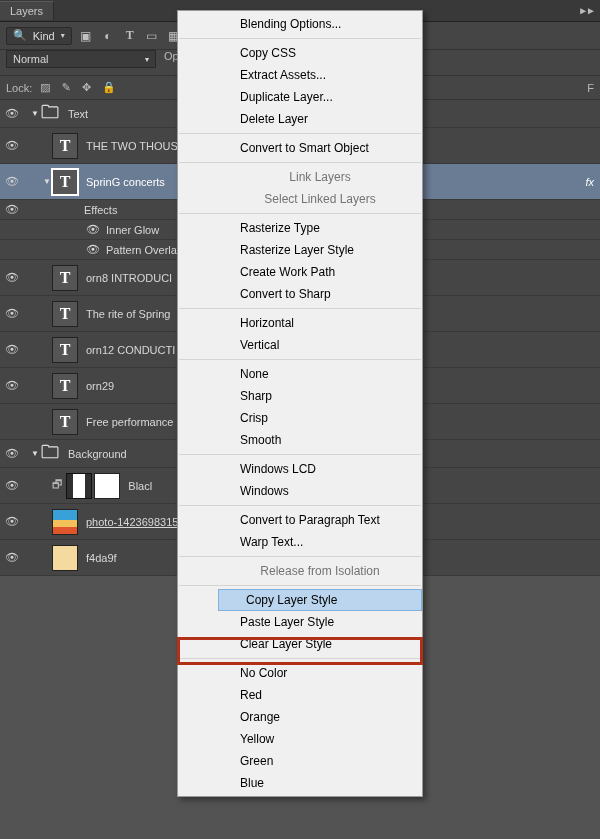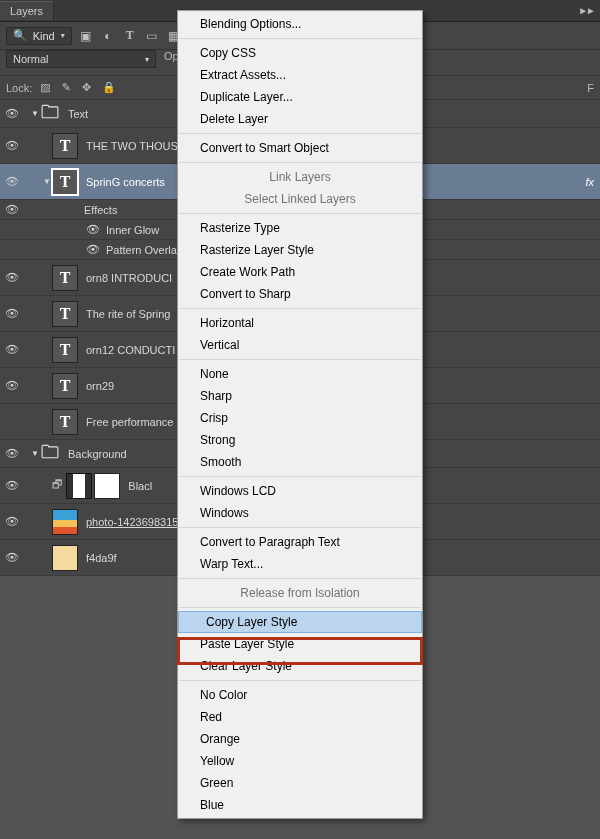--- a/index.html
+++ b/index.html
@@ -41,21 +41,21 @@
   .thumb.mask { background:#303030; border:1px solid #111; display:flex; }
   .thumb.mask .white { background:#fff; width:50%; height:100%; }
   .maskpair { display:flex; gap:2px; align-items:center; }
 
   
   .ctxmenu {
     position:absolute; left:177px; top:10px; width:246px;
     background:#f0f0f0; border:1px solid #9a9a9a; box-shadow:3px 3px 6px rgba(0,0,0,.4);
     color:#000; font-size:12px; padding:2px 0;
   }
-  .mi { padding:4px 22px; white-space:nowrap; }
+  .mi { padding:4px 22px; white-space:nowrap;margin-left:40px; }
   .mi.disabled { color:#737373;text-align:center; }
   .sep { height:1px; background:#d4d4d4; margin:3px 1px; }
   .mi.hl { background:#bcd5ef; border:1px solid #7fb0df; padding:3px 27px; }
 
   .highlight-box {
     position:absolute; left:177px; top:637px; width:246px; height:28px;
     border:3px solid #b33018; pointer-events:none;
   }
 </style>
 </head>
@@ -225,21 +225,20 @@
   <div class="mi">Rasterize Layer Style</div>
   <div class="mi">Create Work Path</div>
   <div class="mi">Convert to Sharp</div>
   <div class="sep"></div>
   <div class="mi">Horizontal</div>
   <div class="mi">Vertical</div>
   <div class="sep"></div>
   <div class="mi">None</div>
   <div class="mi">Sharp</div>
   <div class="mi">Crisp</div>
-  <div class="mi">Strong</div>
   <div class="mi">Smooth</div>
   <div class="sep"></div>
   <div class="mi">Windows LCD</div>
   <div class="mi">Windows</div>
   <div class="sep"></div>
   <div class="mi">Convert to Paragraph Text</div>
   <div class="mi">Warp Text...</div>
   <div class="sep"></div>
   <div class="mi disabled">Release from Isolation</div>
   <div class="sep"></div>

